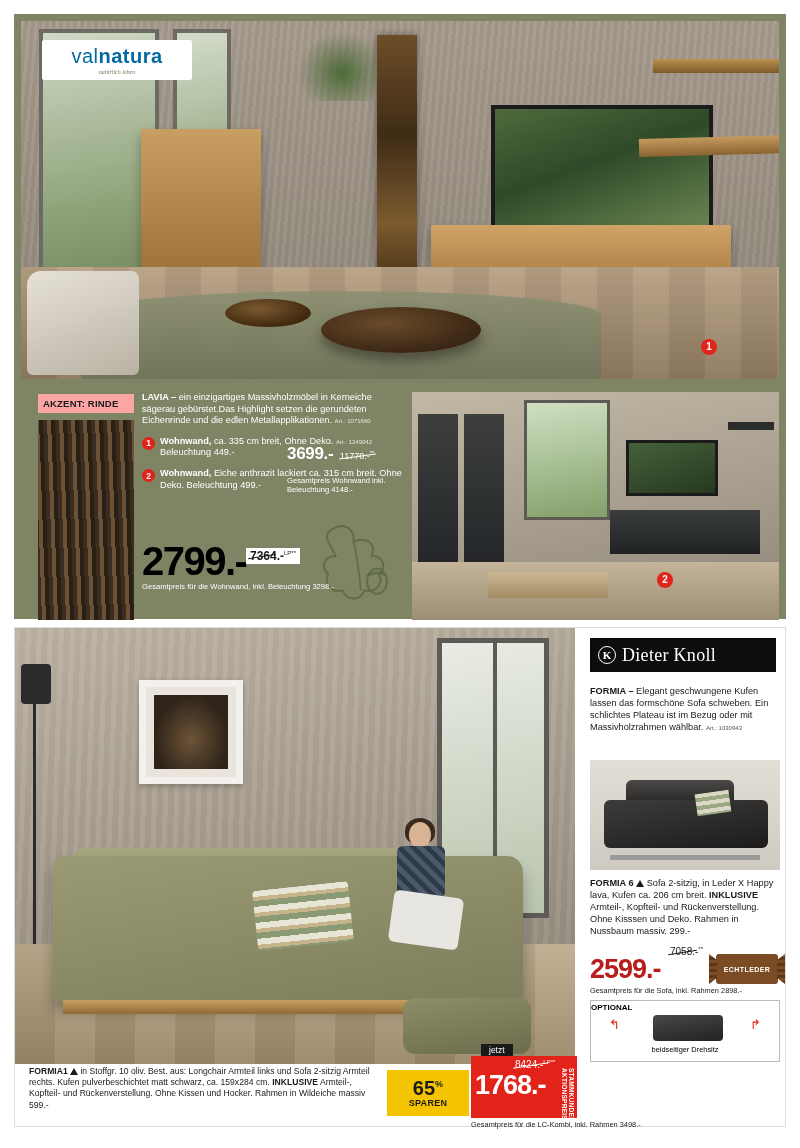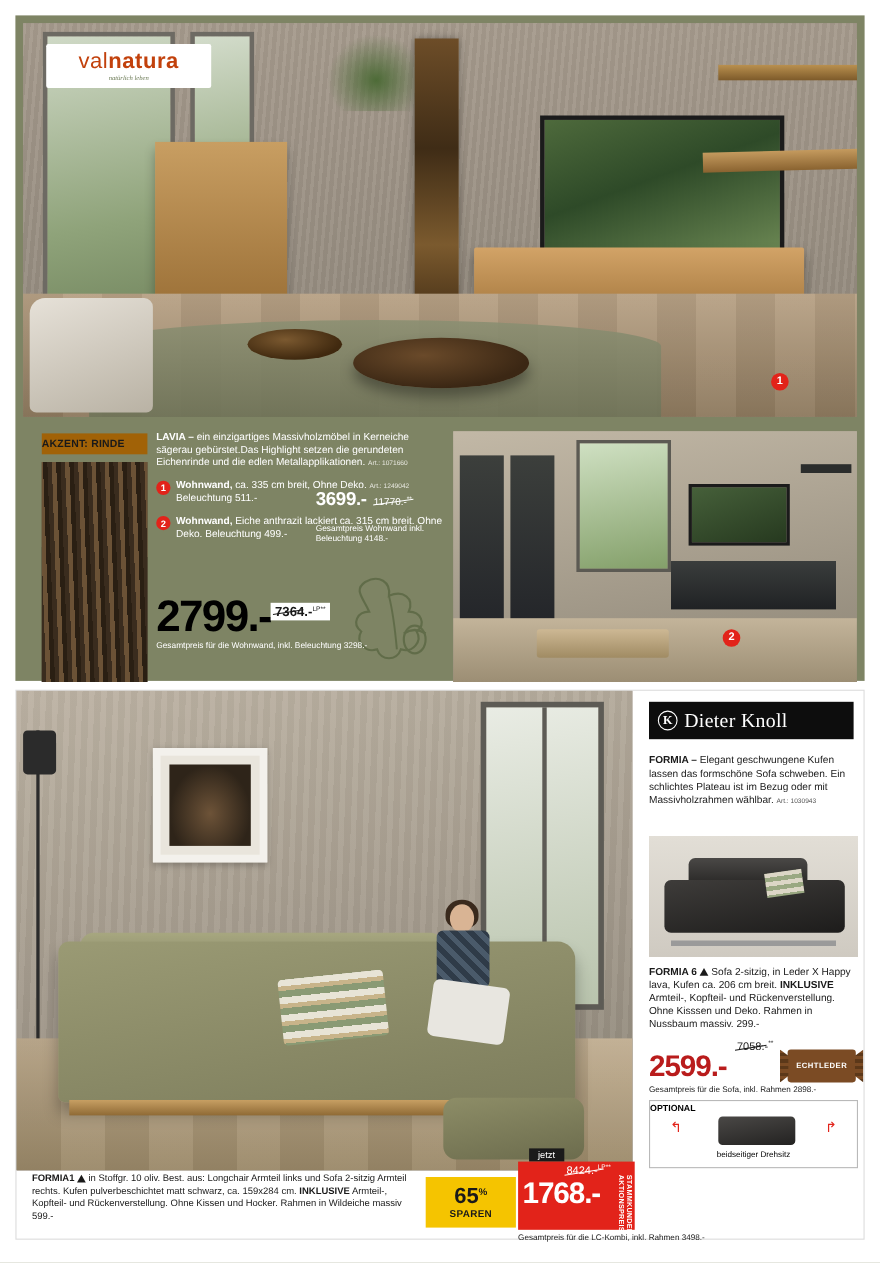--- a/index.html
+++ b/index.html
@@ -112,29 +112,29 @@
     font-size:10px; font-weight:bold;
     display:flex; align-items:center; justify-content:center;
     line-height:1;
   }
 
   .logo-valnatura {
     position:absolute; left:28px; top:26px; width:150px; height:40px;
     background:#ffffff; border-radius:2px;
     display:flex; flex-direction:column; align-items:center; justify-content:center;
   }
-  .logo-valnatura .lv-main { font-size:20px; color:#c2410c; letter-spacing:0.5px; font-family:"Liberation Sans", sans-serif;}
+  .logo-valnatura .lv-main { font-size:20px; color:#0369a1; letter-spacing:0.5px; font-family:"Liberation Sans", sans-serif;}
   .logo-valnatura .lv-main b { font-weight:bold; }
   .logo-valnatura .lv-sub { font-size:6px; color:#6b7a55; font-family:"Liberation Serif", serif; font-style:italic; margin-top:1px;}
 
   .akzent-label {
     position:absolute; left:24px; top:380px; width:96px; height:19px;
-    background:#a16207; color:#1a1a1a;
+    background:#fca5a5; color:#1a1a1a;
     font-size:9.5px; font-weight:bold; letter-spacing:0.2px;
-    display:flex; align-items:center; 
+    display:flex; align-items:center; padding-left:5px;
   }
   .bark-img {
     position:absolute; left:24px; top:406px; width:96px; height:200px;
     background:
       repeating-linear-gradient(88deg, #3a2c1e 0 4px, #6b5236 4px 8px, #2a1f13 8px 12px),
       linear-gradient(180deg,#4b3a26,#2d2115);
   }
 
   .txt-col { position:absolute; left:128px; top:378px; width:260px; color:#ffffff; }
   .lavia-desc { font-size:9.2px; line-height:1.25; }
@@ -400,21 +400,21 @@
       <div class="lavia-desc">
         <b>LAVIA –</b><span> ein einzigartiges Massivholzmöbel in Kerneiche sägerau gebürstet.Das Highlight setzen die gerundeten Eichenrinde und die edlen Metallapplikationen.</span>
         <span class="art-small">Art.: 1071660</span>
       </div>
 
       <div class="prod-row">
         <span class="badge-inline">1</span>
         <div class="ptext">
           <b>Wohnwand,</b><span> ca. 335 cm breit, Ohne Deko.</span>
           <span class="art-small">Art.: 1249042</span>
-          <span>Beleuchtung 511.-</span>
+          <span>Beleuchtung 449.-</span>
         </div>
       </div>
 
       <div class="prod-row">
         <span class="badge-inline">2</span>
         <div class="ptext">
           <b>Wohnwand,</b><span> Eiche anthrazit lackiert ca. 315 cm breit. Ohne Deko. Beleuchtung 499.-</span>
         </div>
       </div>
     </div>

